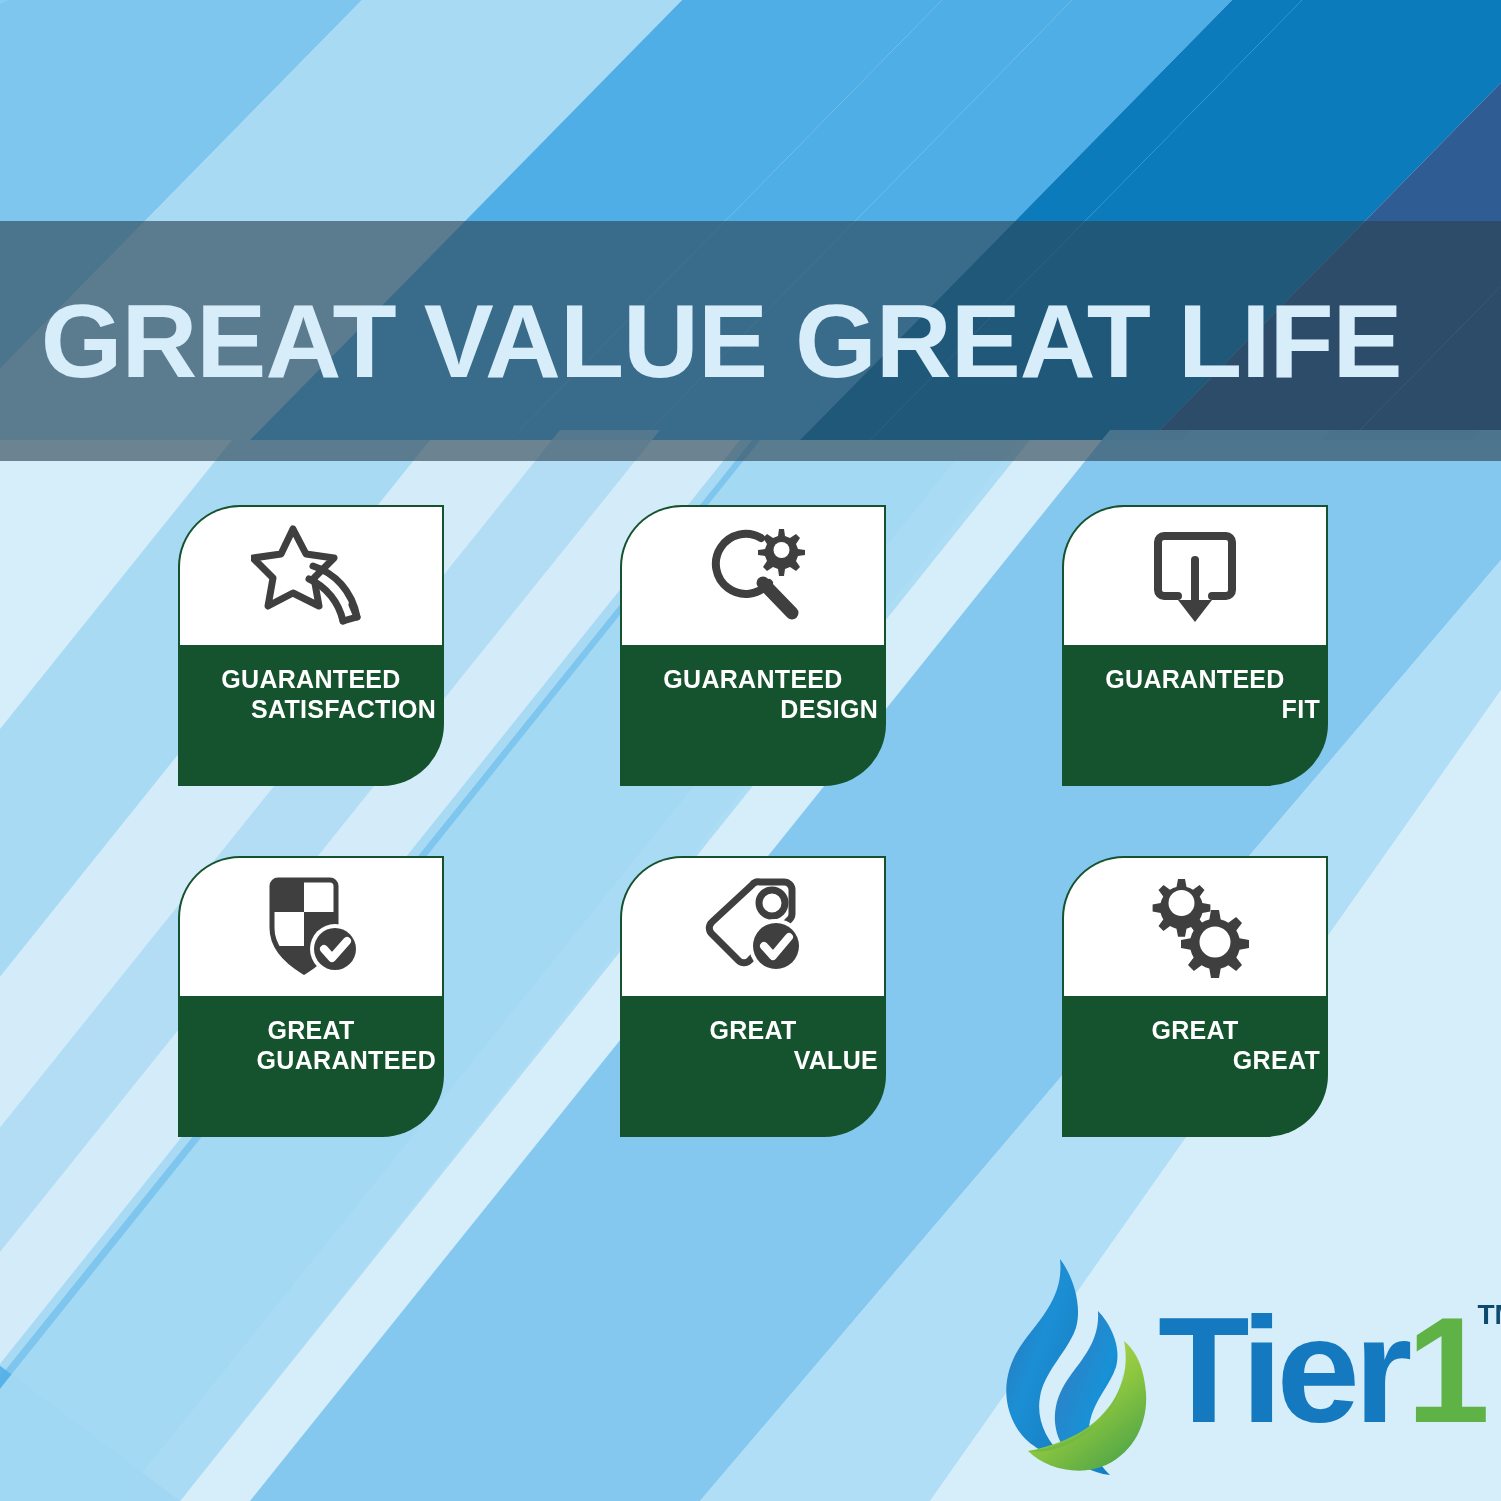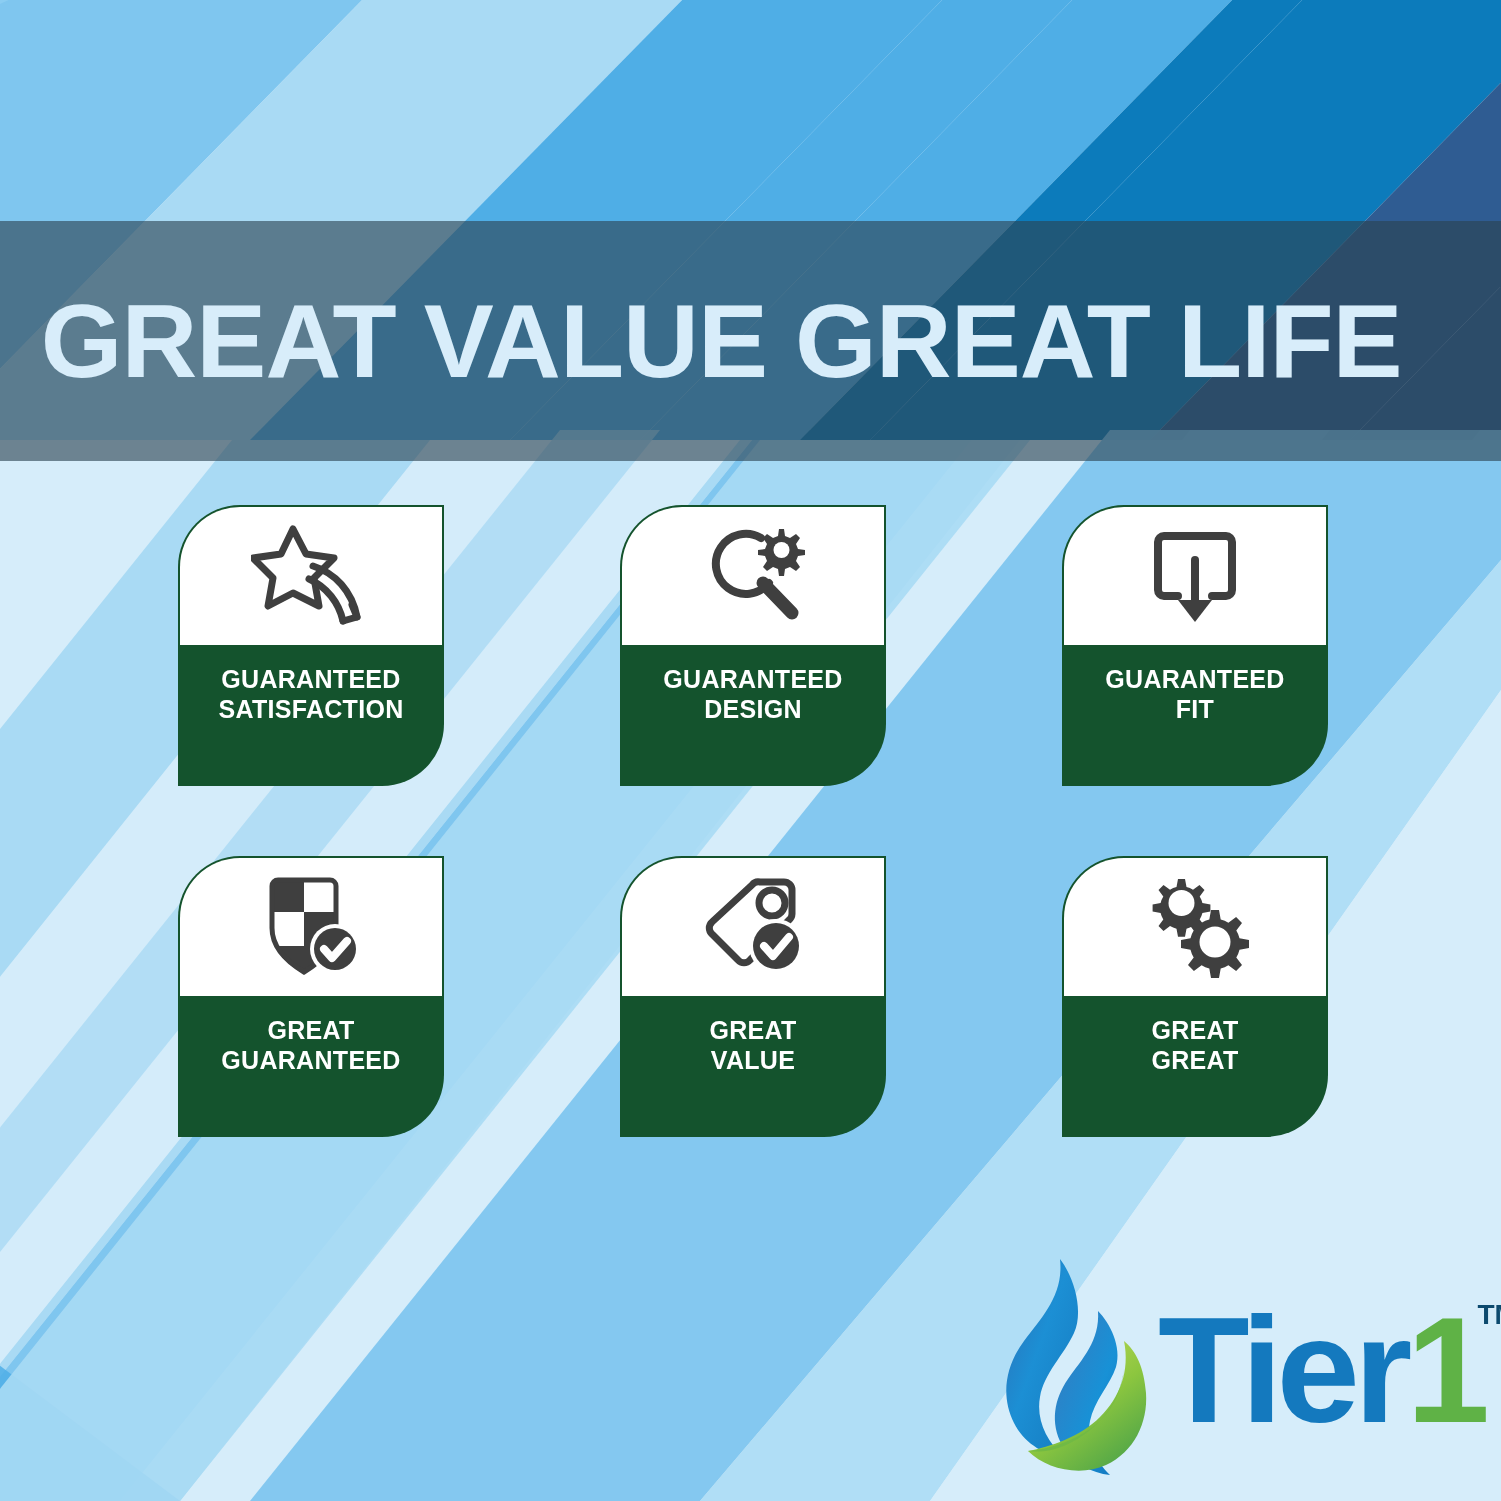--- a/index.html
+++ b/index.html
@@ -55,21 +55,21 @@
     position:absolute;left:0;right:0;top:160px;
     text-align:center;
     color:#FFFFFF;
     font-size:25px;
     font-weight:700;
     line-height:1.18;
     letter-spacing:0.3px;
     padding:0 8px;
     box-sizing:border-box;
   }
-  .card-label .l2{display:block;}
+  .card-label .l2{display:block;text-align:right;}
 
   
   .c0{left:178px;top:505px;}
   .c1{left:620px;top:505px;}
   .c2{left:1062px;top:505px;}
   .c3{left:178px;top:856px;}
   .c4{left:620px;top:856px;}
   .c5{left:1062px;top:856px;}
 
   

